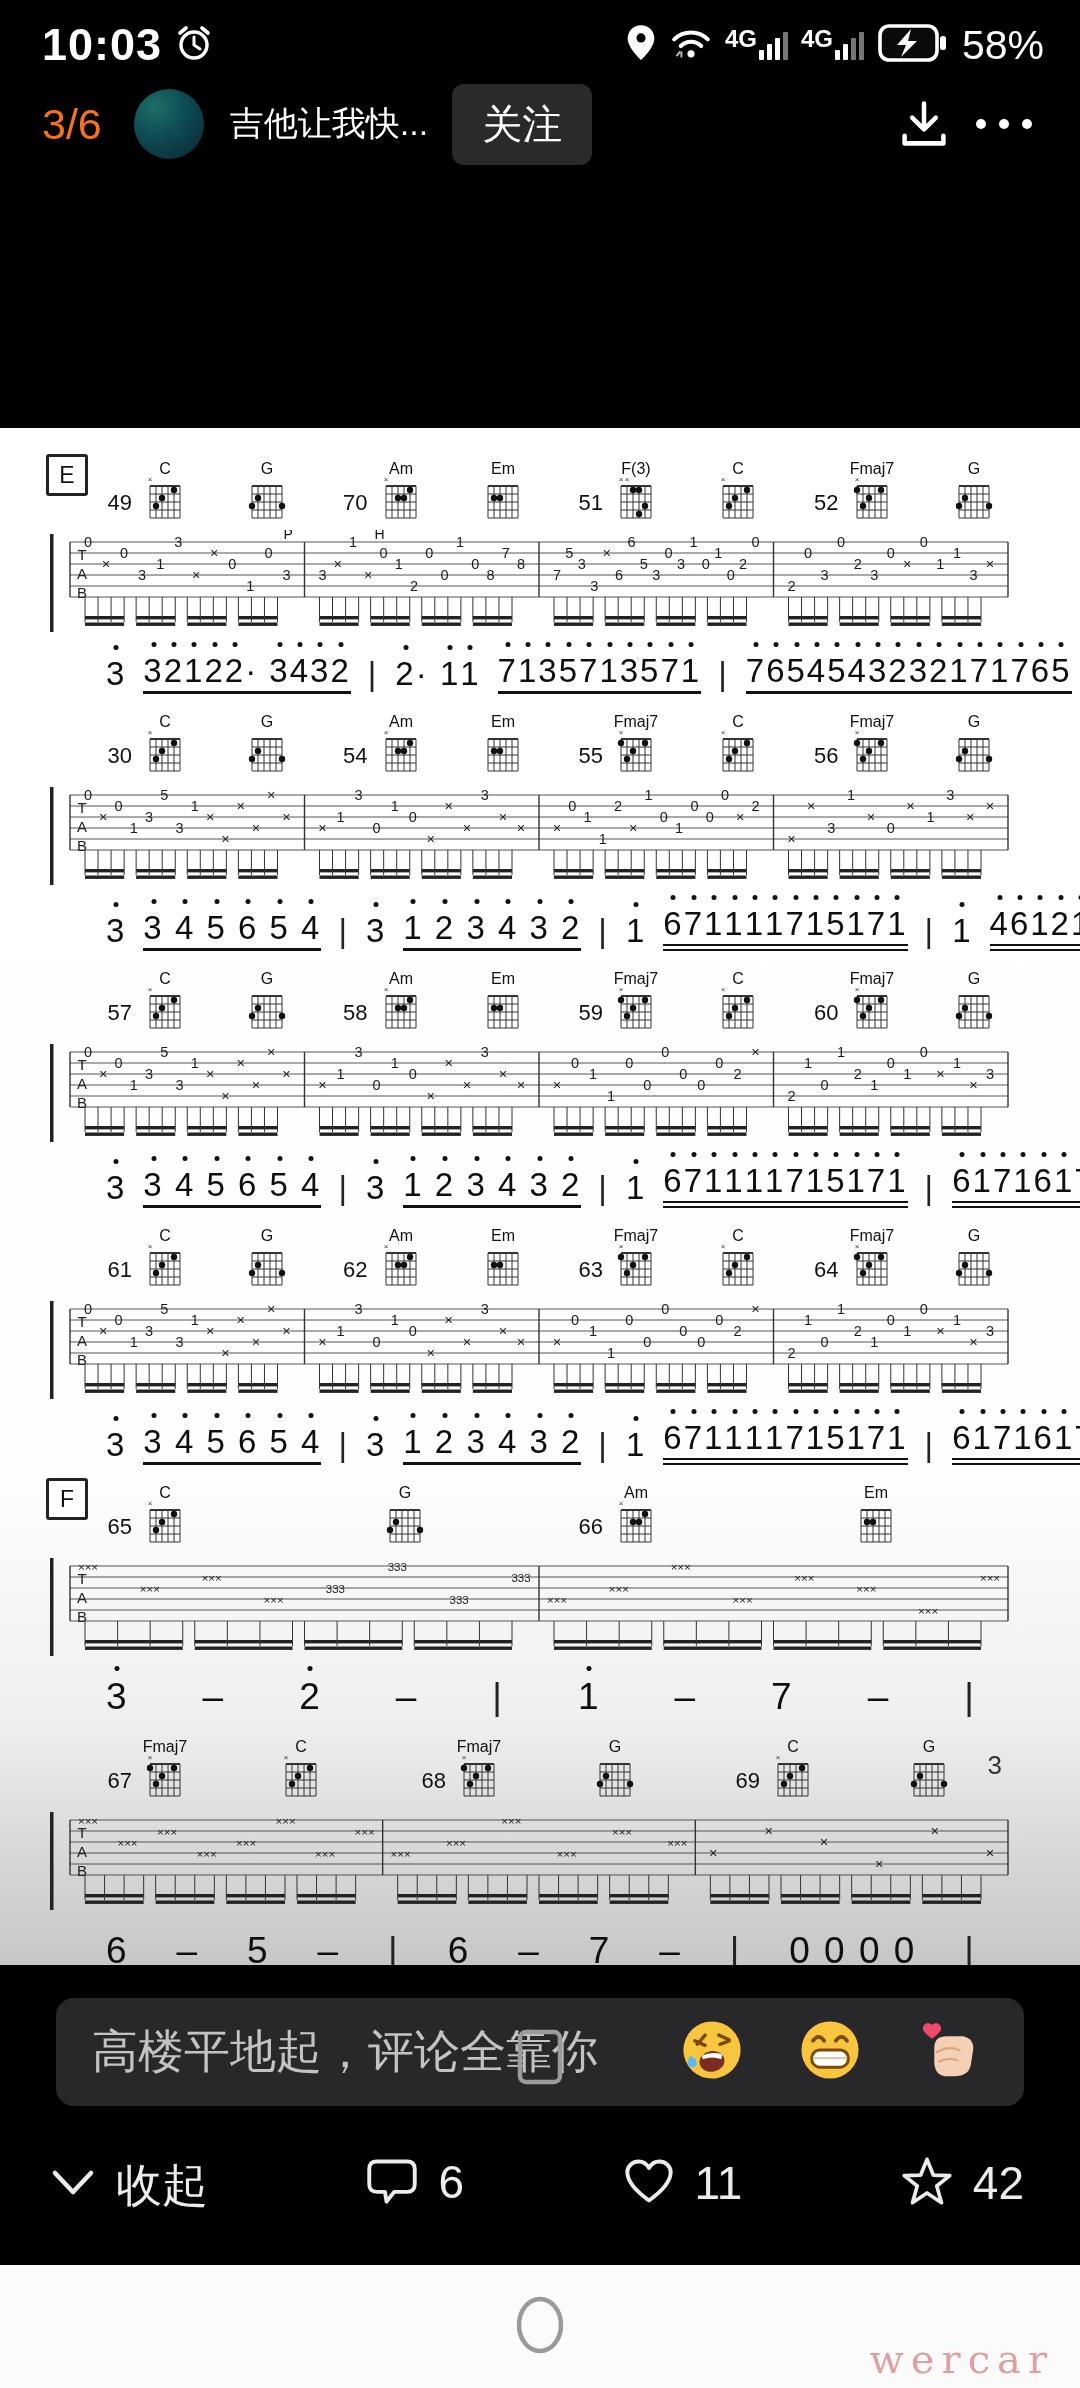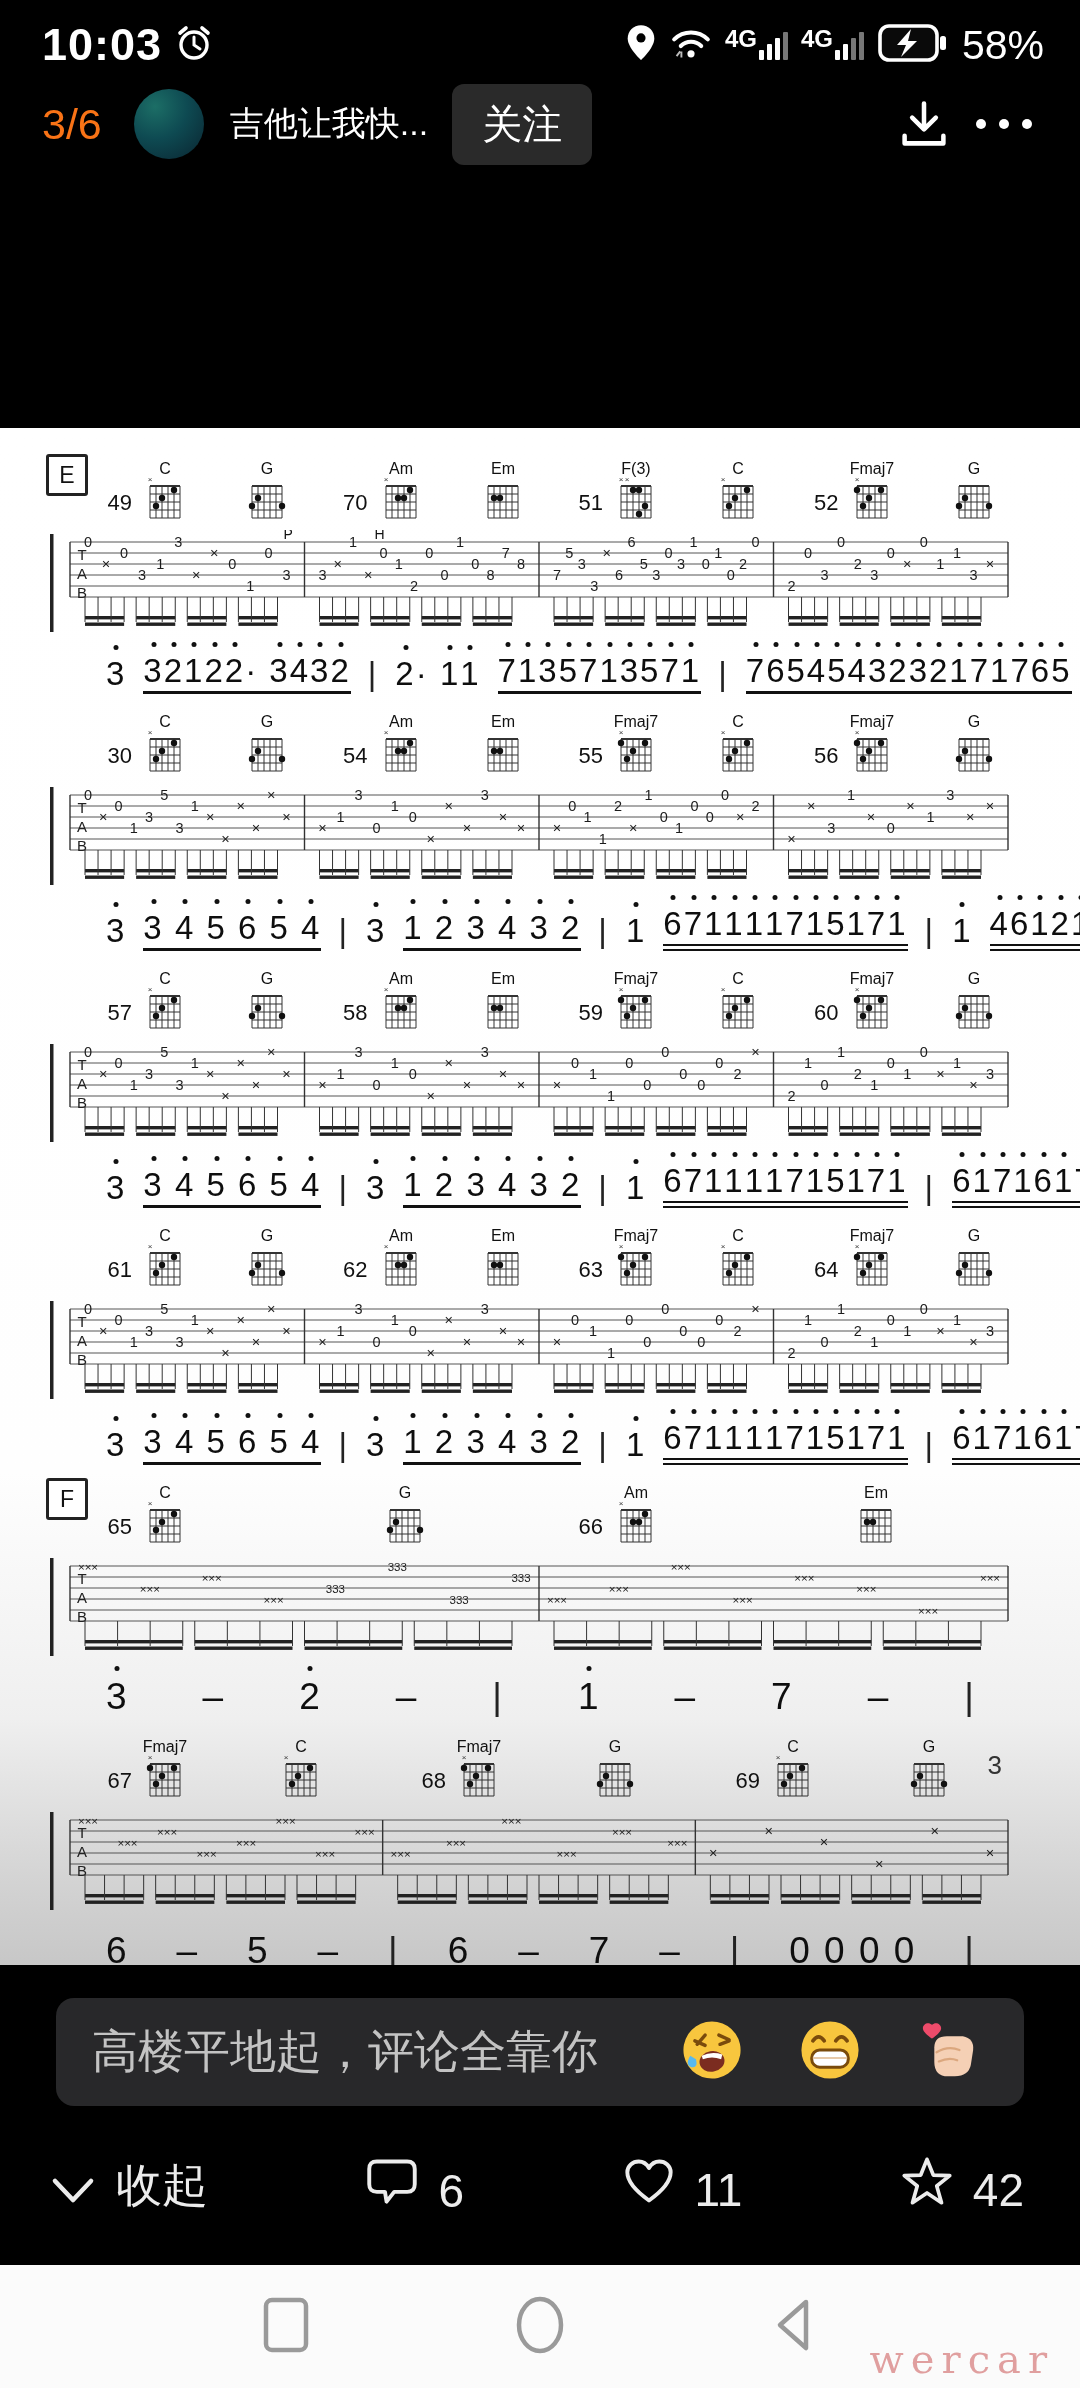--- a/index.html
+++ b/index.html
@@ -61,25 +61,25 @@
   .page-num{position:absolute;right:78px;bottom:184px;font-size:26px;color:#333;}
 
   
   .bottom-panel{position:absolute;top:1965px;left:0;right:0;height:300px;background:#000;}
   .comment-bar{position:absolute;top:33px;left:56px;right:56px;height:108px;border-radius:18px;
     background:#28282a;display:flex;align-items:center;padding:0 36px;}
   .comment-ph{font-size:46px;color:#c3c3c3;flex:1;}
   .emoji-row{display:flex;align-items:center;gap:54px;margin-right:8px;}
   .action-bar{position:absolute;top:178px;left:50px;right:56px;height:86px;
     display:flex;align-items:center;justify-content:space-between;color:#ececec;font-size:46px;}
-  .ab-group{display:flex;align-items:flex-end;gap:20px;}
+  .ab-group{display:flex;align-items:flex-start;gap:20px;}
 
   
   .nav-bar{position:absolute;top:2265px;left:0;right:0;height:123px;background:#fbfbfb;
-    display:flex;align-items:center;justify-content:center;gap:200px;}
+    display:flex;align-items:center;justify-content:center;gap:200px;flex-direction:column;}
   .watermark{position:absolute;right:26px;bottom:6px;font-family:"DejaVu Serif",serif;
     font-size:40px;color:#dc9090;letter-spacing:7px;opacity:.85;}
 </style>
 </head>
 <body>
 
 <div class="screen">
 
   <div class="status-bar">
     <div class="sb-left">

